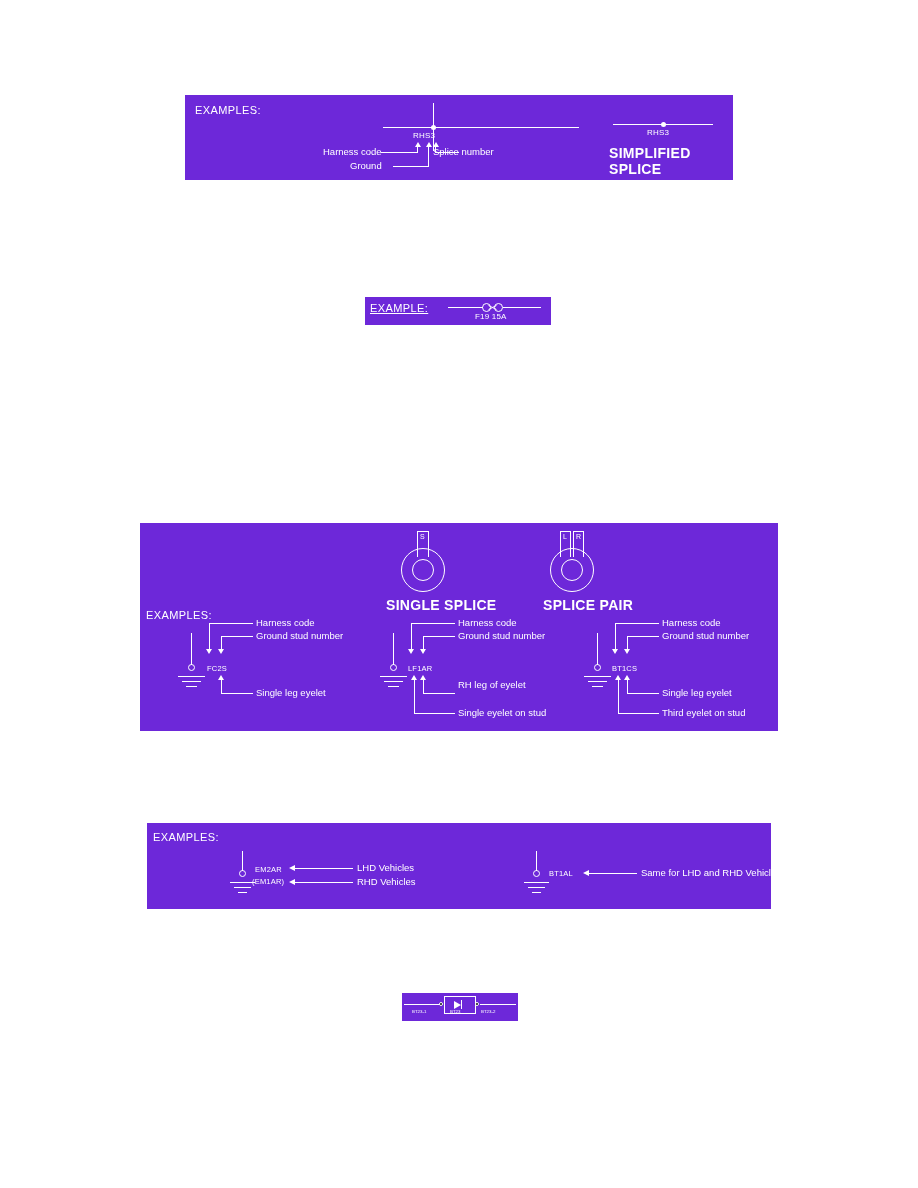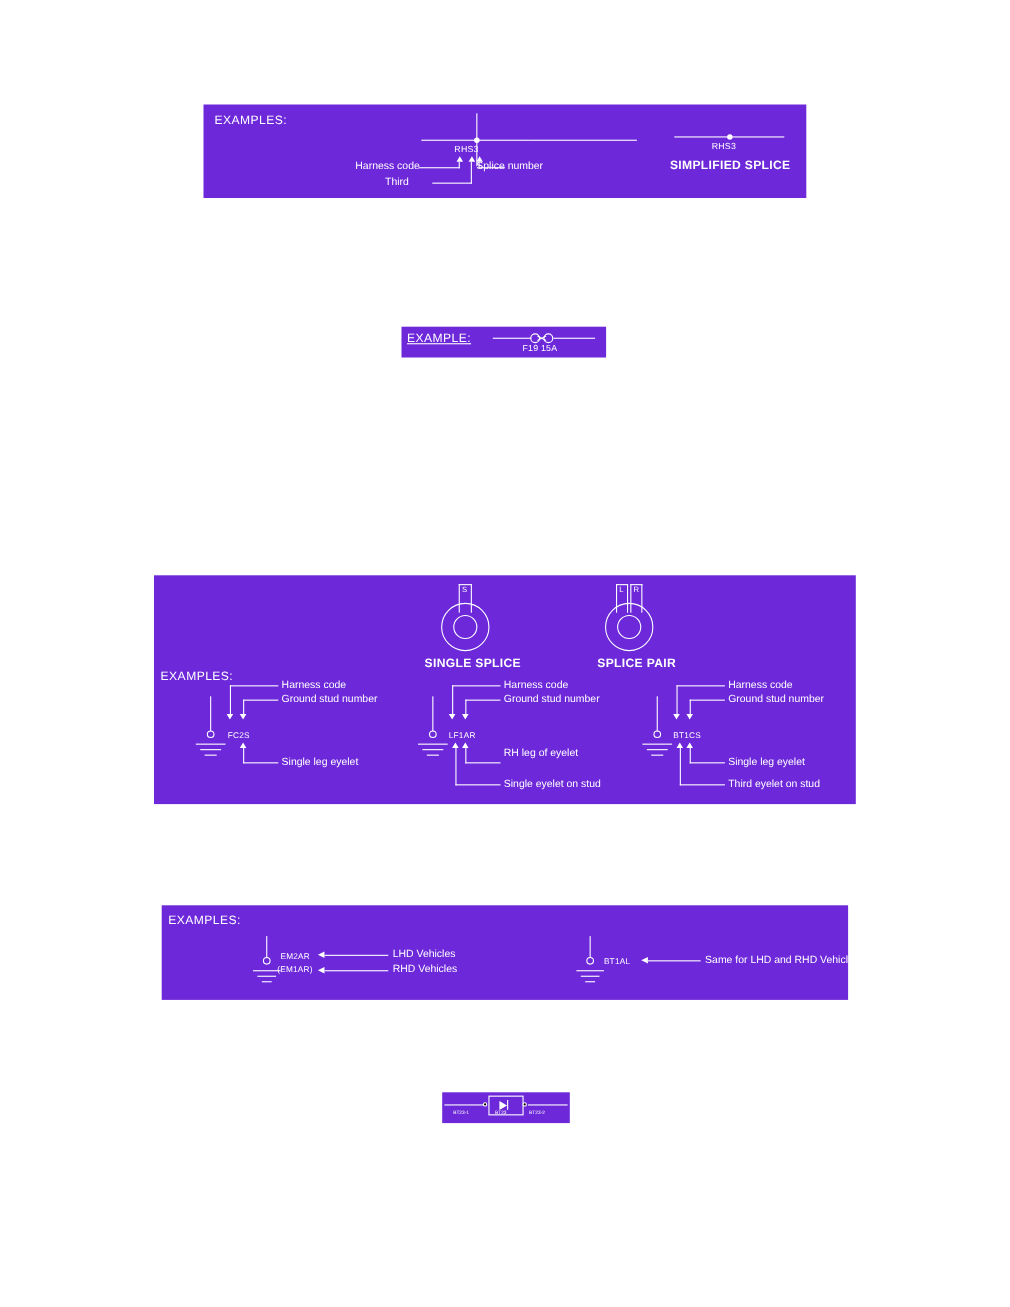--- a/index.html
+++ b/index.html
@@ -31,21 +31,21 @@
   
   #panel-fuse{left:365px;top:297px;width:186px;height:28px;}
   .fuse-circ{position:absolute;width:9px;height:9px;border:1px solid #fff;border-radius:50%;box-sizing:border-box;}
 
   
   #panel-eyelet{left:140px;top:523px;width:638px;height:208px;}
   .eyelet-body{position:absolute;width:44px;height:44px;border:1.6px solid #fff;border-radius:50%;box-sizing:border-box;}
   .eyelet-hole{position:absolute;width:22px;height:22px;border:1.6px solid #fff;border-radius:50%;box-sizing:border-box;}
   .eyelet-tab{position:absolute;border:1.6px solid #fff;box-sizing:border-box;border-bottom:none;}
   .tabtxt{position:absolute;font-size:7px;color:#fff;}
-  .capt{position:absolute;font-size:11px;letter-spacing:.3px;font-weight:bold;}
+  .capt{position:absolute;font-size:14px;letter-spacing:.3px;font-weight:bold;}
 
   
   .gnd-circ{position:absolute;width:7px;height:7px;border:1.4px solid #fff;border-radius:50%;box-sizing:border-box;}
   .gnd-b1{position:absolute;height:1.4px;background:#fff;}
   .gnd-b2{position:absolute;height:1.4px;background:#fff;}
   .gnd-b3{position:absolute;height:1.4px;background:#fff;}
 
   .code{position:absolute;font-size:7.5px;letter-spacing:.2px;color:#fff;white-space:nowrap;}
   .calloutTxt{position:absolute;font-size:9.5px;color:#fff;white-space:nowrap;}
 
@@ -78,21 +78,21 @@
   <div class="arrow-up" style="left:230px;top:47px;"></div>
   <div class="arrow-up" style="left:241px;top:47px;"></div>
   <div class="arrow-up" style="left:248px;top:47px;"></div>
 
   <div class="wire v" style="left:232px;top:52px;height:6px;"></div>
   <div class="wire h" style="left:196px;top:57px;width:37px;"></div>
   <div class="calloutTxt" style="left:138px;top:51px;">Harness code</div>
 
   <div class="wire v" style="left:243px;top:52px;height:20px;"></div>
   <div class="wire h" style="left:208px;top:71px;width:36px;"></div>
-  <div class="calloutTxt" style="left:165px;top:65px;">Third</div>
+  <div class="calloutTxt" style="left:165px;top:65px;">Ground</div>
 
   <div class="wire v" style="left:250px;top:52px;height:6px;"></div>
   <div class="wire h" style="left:250px;top:57px;width:24px;"></div>
   <div class="calloutTxt" style="left:248px;top:51px;text-align:center;">Splice number</div>
 
   <div class="wire h" style="left:428px;top:29px;width:50px;"></div>
   <div class="wire h" style="left:478px;top:29px;width:50px;"></div>
   <div class="dot" style="left:476px;top:27px;"></div>
   <div class="code" style="left:462px;top:33px;font-size:8px;">RHS3</div>
   <div class="capt" style="left:424px;top:50px;">SIMPLIFIED SPLICE</div>

